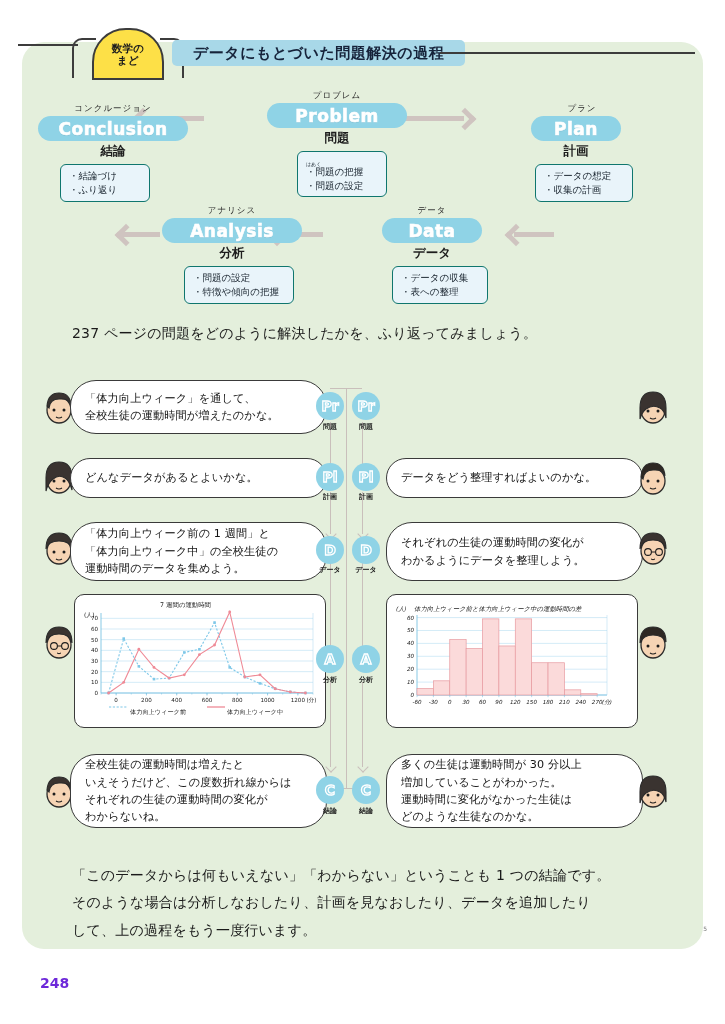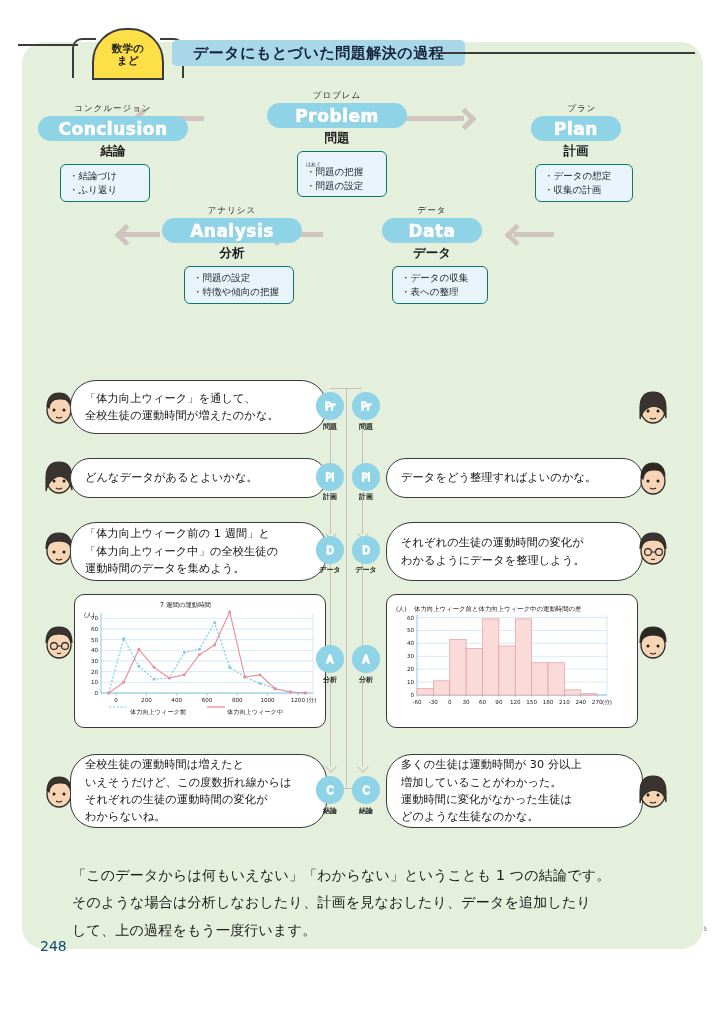--- a/index.html
+++ b/index.html
@@ -88,40 +88,40 @@
   .bubble p{
     margin:0;font-size:11.2px;line-height:1.55;color:#141414;
     padding:0 12px;letter-spacing:0.1px;
   }
   .bubble.left p{padding-left:14px;}
   .bubble.right p{padding-left:14px;}
 
   
   .badge{position:absolute;width:28px;height:28px;border-radius:50%;background:#8fd3e6;
          display:flex;align-items:center;justify-content:center;}
-  .badge b{font-size:10px;color:#8fd3e6;-webkit-text-stroke:1.3px #ffffff;font-weight:normal;}
+  .badge b{font-size:14px;color:#8fd3e6;-webkit-text-stroke:1.3px #ffffff;font-weight:bold;}
   .badge-cap{position:absolute;width:40px;text-align:center;font-size:7px;color:#1d1d1d;font-weight:bold;}
   .vline{position:absolute;width:1.4px;background:#c9bfbb;}
   .vchev{position:absolute;width:7px;height:7px;border-left:1.4px solid #c9bfbb;border-bottom:1.4px solid #c9bfbb;transform:rotate(-45deg);}
   .hlink{position:absolute;height:1.4px;background:#c9bfbb;}
 
   
   .avatar{position:absolute;width:34px;height:40px;}
 
   
   .chartbox{position:absolute;background:#ffffff;border:1.3px solid #3a3a3a;border-radius:10px;}
   .chart-title{position:absolute;font-size:6.4px;color:#1a1a1a;white-space:nowrap;}
   .axis-unit{position:absolute;font-size:6px;color:#1a1a1a;}
   .legend-t{position:absolute;font-size:6.2px;color:#1a1a1a;white-space:nowrap;}
 
   
   .closing{position:absolute;left:72px;top:862px;width:610px;}
   .closing div{font-size:14px;line-height:1.95;color:#1a1a1a;letter-spacing:0.2px;}
   .side-num{position:absolute;right:18px;top:925px;font-size:6px;color:#777;}
-  .pageno{position:absolute;left:40px;top:938px;font-size:14px;font-weight:normal;color:#0c4a6e;}
+  .pageno{position:absolute;left:40px;top:975px;font-size:14px;font-weight:bold;color:#6d28d9;}
 </style>
 </head>
 <body>
 
 <div class="page">
 
   <div class="green-panel"></div>
 
   <div class="header">
     <div class="hdr-curve"></div>
@@ -205,20 +205,21 @@
         <span>Data</span>
       </div>
       <div class="jp-label" style="margin-left:20px;width:100px;">データ</div>
       <div class="detail-box" style="width:78px;margin-left:30px;">
         <div>・データの収集</div>
         <div>・表への整理</div>
       </div>
     </div>
   </div>
 
+  <div class="intro">237 ページの問題をどのように解決したかを、ふり返ってみましょう。</div>
 
   <div class="dlg">
 
     <div class="vline" style="left:308px;top:52px;height:48px;"></div>
     <div class="vchev" style="left:305px;top:96px;"></div>
     <div class="vline" style="left:308px;top:122px;height:42px;"></div>
     <div class="vchev" style="left:305px;top:160px;"></div>
     <div class="vline" style="left:308px;top:185px;height:97px;"></div>
     <div class="vchev" style="left:305px;top:278px;"></div>
     <div class="vline" style="left:308px;top:312px;height:85px;"></div>
@@ -444,21 +445,21 @@
 
     <div class="badge" style="left:294px;top:275px;">
       <b>A</b>
     </div>
     <div class="badge-cap" style="left:288px;top:305px;">分析</div>
     <div class="badge" style="left:330px;top:275px;">
       <b>A</b>
     </div>
     <div class="badge-cap" style="left:324px;top:305px;">分析</div>
 
-    <div class="chartbox" style="left:364px;top:224px;width:250px;height:132px;">
+    <div class="chartbox" style="left:364px;top:224px;width:250px;height:132px;font-style:italic;">
       <div class="axis-unit" style="left:9px;top:10px;">(人)</div>
       <div class="chart-title" style="left:27px;top:10px;">体力向上ウィーク前と体力向上ウィーク中の運動時間の差</div>
       <svg id="histchart" width="250" height="132" style="position:absolute;left:0;top:0;">
           <line x1="30" y1="100" x2="220" y2="100" stroke="#a9d7ef" stroke-width="0.5"></line>
           <text x="27" y="102" font-size="5.6" text-anchor="end" fill="#1a1a1a" font-family="&quot;DejaVu Sans&quot;, sans-serif">0</text>
           <line x1="30" y1="87.09677419354838" x2="220" y2="87.09677419354838" stroke="#a9d7ef" stroke-width="0.5"></line>
           <text x="27" y="89.09677419354838" font-size="5.6" text-anchor="end" fill="#1a1a1a" font-family="&quot;DejaVu Sans&quot;, sans-serif">10</text>
           <line x1="30" y1="74.19354838709677" x2="220" y2="74.19354838709677" stroke="#a9d7ef" stroke-width="0.5"></line>
           <text x="27" y="76.19354838709677" font-size="5.6" text-anchor="end" fill="#1a1a1a" font-family="&quot;DejaVu Sans&quot;, sans-serif">20</text>
           <line x1="30" y1="61.29032258064516" x2="220" y2="61.29032258064516" stroke="#a9d7ef" stroke-width="0.5"></line>

